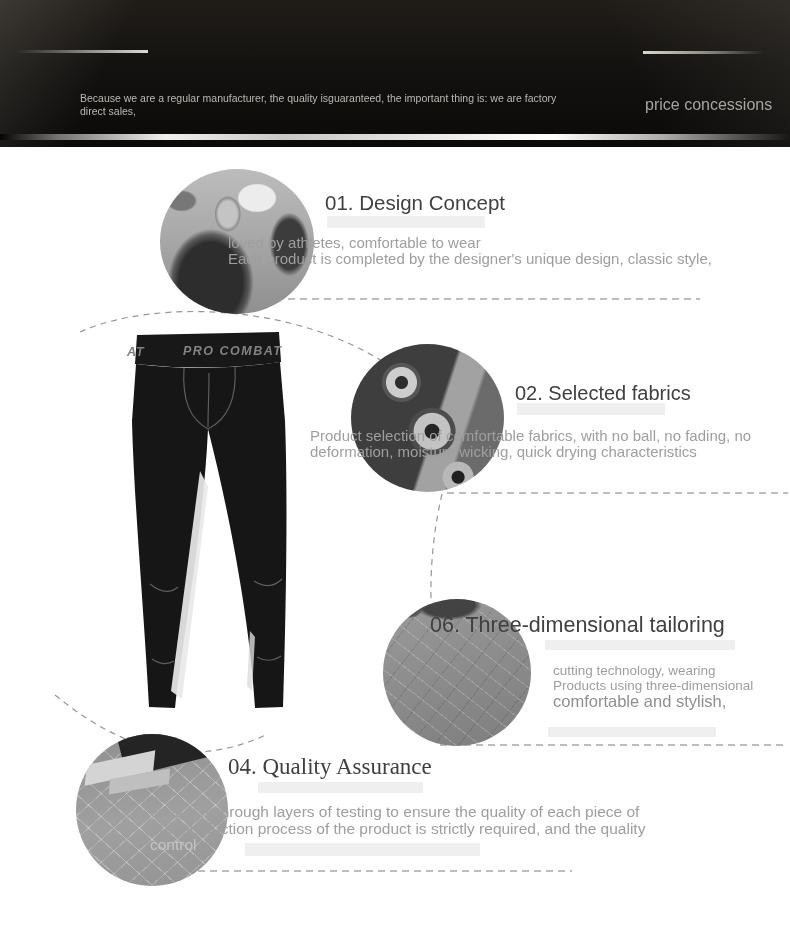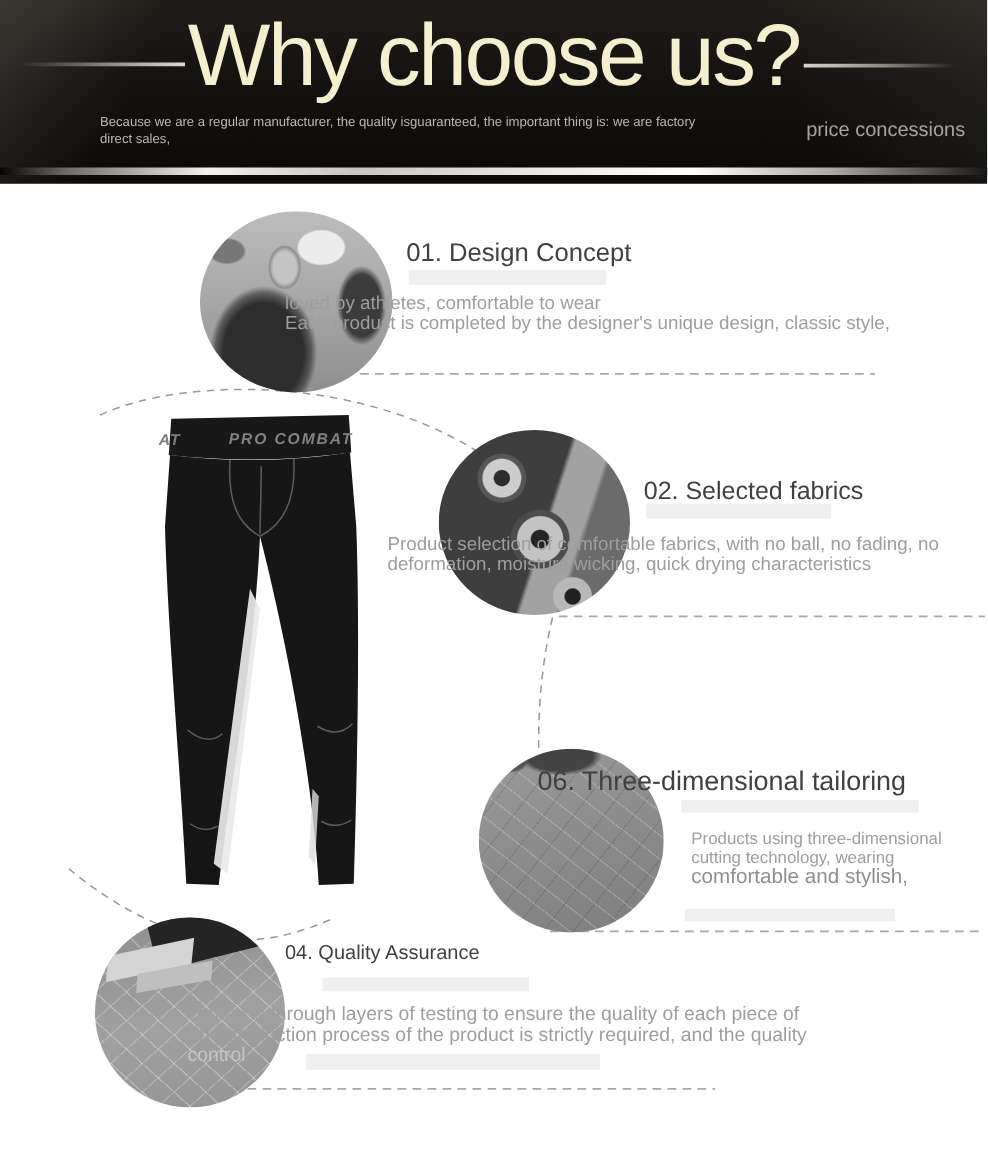--- a/index.html
+++ b/index.html
@@ -73,35 +73,34 @@
   
   .sec-title{position:absolute;z-index:3;color:#404040;white-space:nowrap;}
   .sec-body{position:absolute;z-index:3;color:#9e9e9e;}
   .t1{left:325px;top:191px;font-size:20.5px;}
   .b1{left:228px;top:235px;font-size:15px;line-height:16px;width:510px;}
   .t2{left:515px;top:382px;font-size:20px;}
   .b2{left:310px;top:428px;font-size:15px;line-height:16px;width:480px;}
   .t3{left:430px;top:613px;font-size:21.5px;}
   .b3-small{left:553px;top:663px;font-size:13.5px;line-height:15px;}
   .b3-large{left:553px;top:692px;font-size:16.5px;line-height:18px;color:#8f8f8f;}
-  .t4{left:228px;top:754px;font-size:16px;}
+  .t4{left:228px;top:754px;font-size:23px;font-family:Liberation Serif, serif;}
   .b4{left:150px;top:804px;font-size:15.5px;line-height:16.5px;width:530px;}
 
   
   .leggings{position:absolute;left:123px;top:331px;z-index:2;}
 </style>
 </head>
 <body>
 
 <div id="page">
 
   <div class="banner">
     <div class="line-left"></div>
     <div class="line-right"></div>
-    <div class="banner-title">Why choose us?</div>
     <div class="banner-sub">
       <div>Because we are a regular manufacturer, the quality isguaranteed, the important thing is: we are factory</div>
       <div>direct sales,</div>
     </div>
     <div class="banner-price">price concessions</div>
     <div class="metal-strip"></div>
   </div>
 
   <svg class="overlay" width="790" height="935">
     <path class="curve" d="M 80 332 C 150 300, 300 300, 398 372"></path>
@@ -154,22 +153,22 @@
   </div>
 
   <div class="sec-title t2">02. Selected fabrics</div>
   <div class="sec-body b2">
     <div>Product selection of comfortable fabrics, with no ball, no fading, no</div>
     <div>deformation, moisture wicking, quick drying characteristics</div>
   </div>
 
   <div class="sec-title t3">06. Three-dimensional tailoring</div>
   <div class="sec-body b3-small">
+    <div>cutting technology, wearing</div>
     <div>Products using three-dimensional</div>
-    <div>cutting technology, wearing</div>
   </div>
   <div class="sec-body b3-large">
     <div>comfortable and stylish,</div>
   </div>
 
   <div class="sec-title t4">04. Quality Assurance</div>
   <div class="sec-body b4">
     <div>control is through layers of testing to ensure the quality of each piece of</div>
     <div>The production process of the product is strictly required, and the quality</div>
     <div style="color:#c4c4c4;">control</div>

